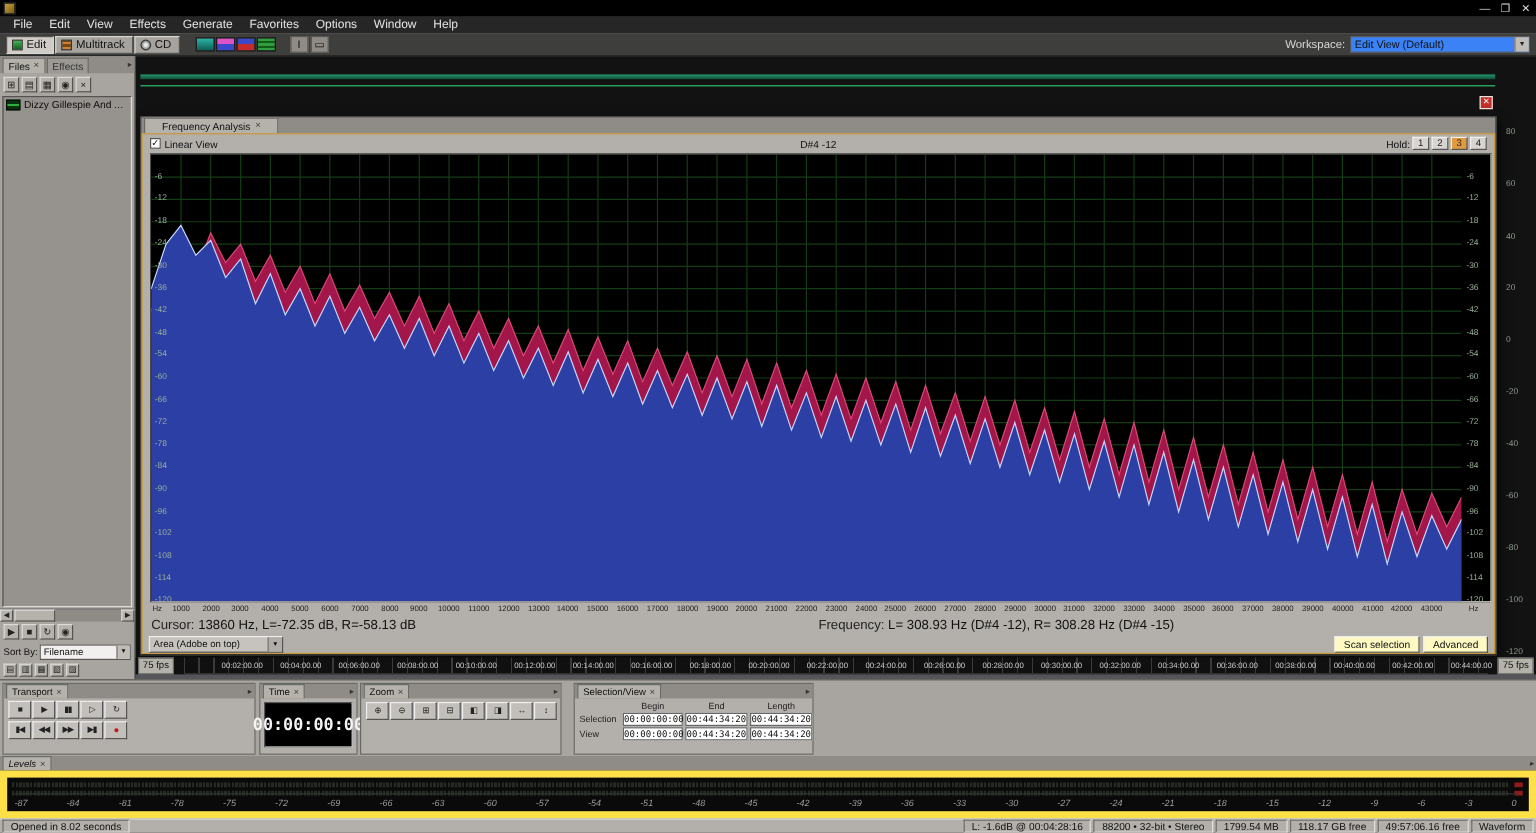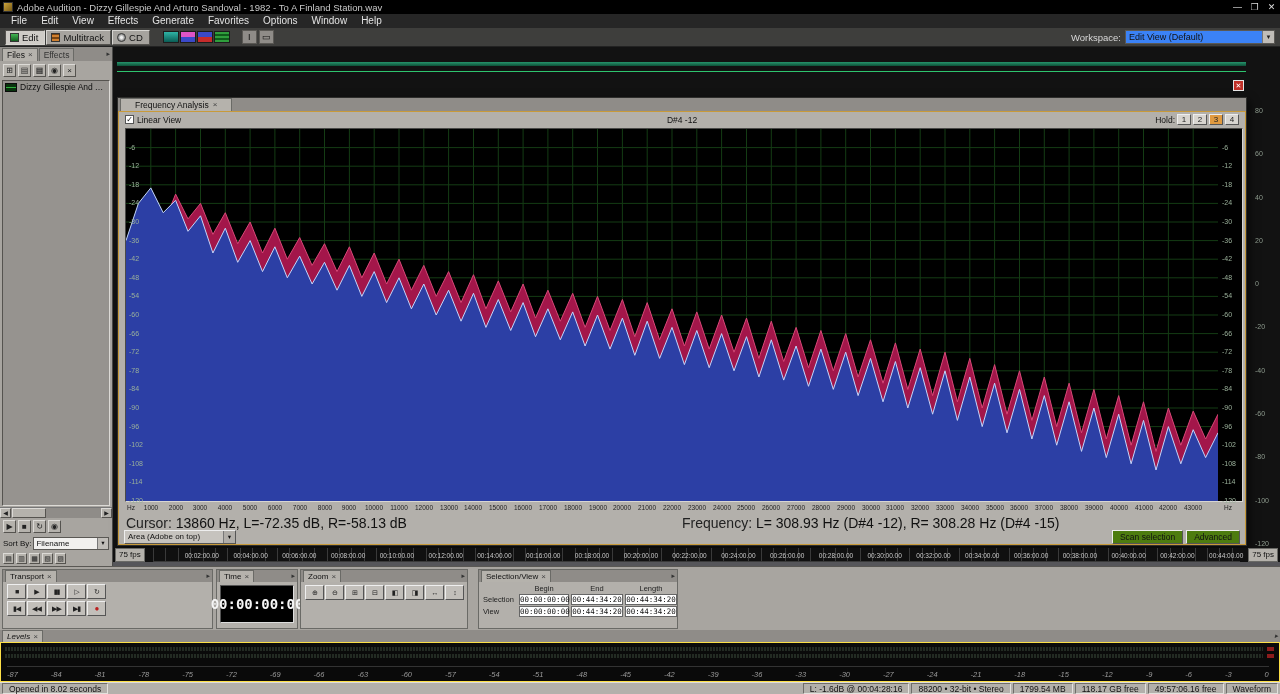--- a/index.html
+++ b/index.html
@@ -116,29 +116,29 @@
   [data-name="hold-3-button"]{background:#e09a40;}
   .plot{position:absolute;left:6px;top:16px;width:1118px;height:374px;background:#000;
         border:1px solid;border-color:#4a4a48 #d8d6d2 #d8d6d2 #4a4a48;}
   .plot svg{position:absolute;left:0;top:0;}
   #y-left{position:absolute;left:3px;top:0;width:30px;height:372px;}
   #y-left span{position:absolute;font-size:7px;color:#9ab09a;line-height:7px;}
   #y-right{position:absolute;left:1096px;top:0;width:22px;height:372px;}
   #y-right span{position:absolute;font-size:7px;color:#9ab09a;line-height:7px;}
   #x-ticks{position:absolute;left:7px;top:392px;width:1118px;height:10px;}
   #x-ticks span{position:absolute;top:0;font-size:6.5px;color:#222;white-space:nowrap;}
-  .fw-status{position:absolute;left:7px;right:7px;top:403px;height:13px;font-size:14px;color:#111;}
+  .fw-status{position:absolute;left:7px;right:7px;top:403px;height:13px;font-size:11px;color:#111;}
   .fw-status .lbl{color:#222;}
   .fw-bottom{position:absolute;left:5px;right:5px;top:417px;height:15px;display:flex;align-items:center;}
   .area-select{width:112px;height:14px;background:#c6c3be;border:1px solid;border-color:#eee #555 #555 #eee;
                display:flex;align-items:center;font-size:8px;padding-left:3px;}
   .area-select .dd{margin-left:auto;width:12px;height:12px;background:#b0ada8;border-left:1px solid #777;
                    font-size:5.5px;text-align:center;line-height:12px;}
   .fw-btns{margin-left:auto;display:flex;gap:3px;}
-  .btn{height:14px;font-size:8.5px;line-height:12px;background:#4d7c0f;border:1px solid;
+  .btn{height:14px;font-size:8.5px;line-height:12px;background:#fef9c3;border:1px solid;
        border-color:#eee #555 #555 #eee;padding:0 7px;color:#111;}
 
   
   .panels-row{position:absolute;left:0;top:566px;width:100%;height:64px;background:#a8a5a0;border-top:1px solid #5a5854;}
   .panel{position:absolute;top:2px;height:60px;background:#b3b0ab;border:1px solid #6a6a66;}
   .panel .ptab-row{height:12px;}
   .panel .ptab{height:12px;font-size:8px;line-height:11px;}
   .tbtn{width:19px;height:15px;background:#c2bfba;border:1px solid;border-color:#eee #555 #555 #eee;
         font-size:7px;line-height:13px;text-align:center;color:#222;letter-spacing:-1px;}
   [data-name="record-button"]{color:#bb2020;font-size:8px;}
@@ -148,21 +148,21 @@
                 font-family:"DejaVu Sans Mono",monospace;font-size:14px;font-weight:bold;letter-spacing:0;}
   .zrow{display:flex;gap:1px;padding:3px 0 0 4px;}
   .sv-grid{display:grid;grid-template-columns:36px 50px 52px 52px;gap:1px 2px;padding:2px 2px 0 2px;font-size:7.5px;}
   .sv-h{text-align:center;color:#222;}
   .sv-l{text-align:left;padding-left:2px;color:#222;line-height:11px;}
   .fld{height:11px;background:#fff;border:1px solid #666;font-family:"DejaVu Sans Mono",monospace;
        font-size:7.5px;line-height:10px;text-align:center;color:#111;}
 
   
   .levels-panel{position:absolute;left:0;top:630px;width:100%;height:52px;background:#a8a5a0;font-style:italic;}
-  .levels-body{position:absolute;left:0;top:12px;right:0;bottom:0;background:#0a0a0a;border:1px solid #fde047;}
+  .levels-body{position:absolute;left:0;top:12px;right:0;bottom:0;background:#0a0a0a;border:6px solid #fde047;}
   .meter{position:absolute;left:4px;right:16px;height:4px;
          background:repeating-linear-gradient(90deg,#232b23 0 2px,#0c0c0c 2px 3px);}
   .clip{position:absolute;right:5px;width:7px;height:4px;background:#8c1c1c;}
   .lv-scale{position:absolute;left:6px;right:10px;bottom:2px;height:13px;display:flex;
             justify-content:space-between;align-items:flex-end;border-top:1px solid #333;}
   .lv-scale span{font-size:7.5px;color:#9a9a9a;line-height:9px;}
 
   
   .statusbar{position:absolute;left:0;top:682px;width:100%;height:12px;background:#b3b0ab;
              border-top:1px solid #e0dedb;display:flex;align-items:center;}
@@ -171,21 +171,20 @@
   .seg.first{margin-left:2px;}
   .seg-right{margin-left:auto;display:flex;gap:2px;margin-right:2px;}
 </style>
 </head>
 <body>
 
 <div id="app" data-name="adobe-audition-window">
 
   <div class="titlebar" data-name="titlebar">
     <span class="appico" data-name="app-icon"></span>
-    <span data-name="window-title">Adobe Audition - Dizzy Gillespie And Arturo Sandoval - 1982 - To A Finland Station.wav</span>
     <span class="wbtns">
       <span class="wbtn" data-name="minimize-button">—</span>
       <span class="wbtn" data-name="maximize-button">❐</span>
       <span class="wbtn" data-name="close-button">✕</span>
     </span>
   </div>
 
   <div class="menubar" data-name="menubar">
       <span class="menu-item" data-name="menu-item">File</span>
       <span class="menu-item" data-name="menu-item">Edit</span>

